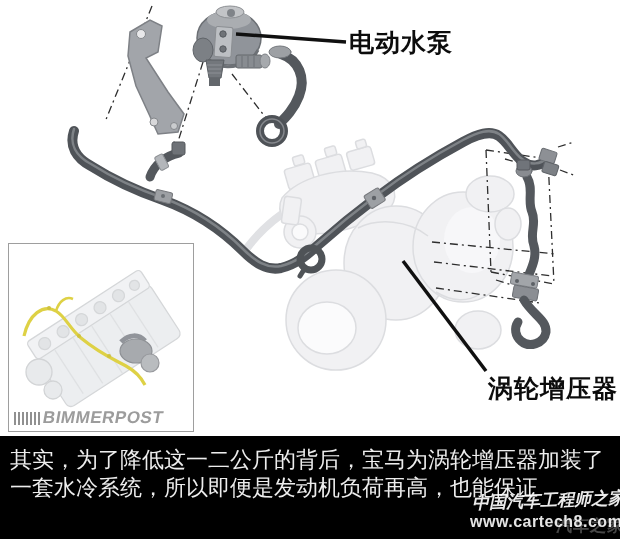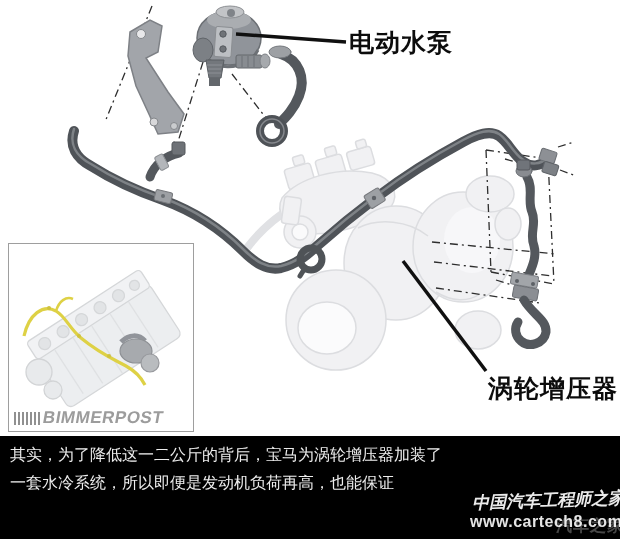--- a/index.html
+++ b/index.html
@@ -13,21 +13,21 @@
   .label-pump{left:349px;top:26px;}
   .label-turbo{left:488px;top:372px;}
   .inset{position:absolute;left:8px;top:243px;width:186px;height:189px;background:#fff;
          border:1px solid #9e9e9e;box-sizing:border-box;}
   .logo-row{position:absolute;left:5px;bottom:3px;display:flex;align-items:center;gap:3px;}
   .barcode{width:26px;height:13px;
            background:repeating-linear-gradient(90deg,#909090 0 2px,transparent 2px 4px);}
   .logo-text{font-size:17px;font-weight:700;color:#9c9c9c;transform:skewX(-10deg);
              letter-spacing:.5px;}
   .caption{position:absolute;left:0;top:436px;width:620px;height:103px;background:#000000;}
-  .cap-line{position:absolute;left:10px;color:#ededed;font-size:16px;white-space:nowrap;}
+  .cap-line{position:absolute;left:10px;color:#ededed;font-size:22px;white-space:nowrap;}
   .cap-l1{top:9px}.cap-l2{top:37px}.cap-l3{top:65px}
   .wm-name{position:absolute;left:472px;top:53px;font-family:"Liberation Serif",serif;
            font-style:italic;font-weight:700;font-size:17px;color:rgba(255,255,255,.92);
            transform:rotate(-2deg);white-space:nowrap;}
   .wm-url{position:absolute;left:470px;top:77px;font-size:16px;font-weight:700;
           color:rgba(240,240,240,.95);letter-spacing:.5px;white-space:nowrap;}
   .wm-overlay{position:absolute;left:556px;top:80px;font-size:16px;font-weight:700;
               color:rgba(255,255,255,.28);letter-spacing:1px;white-space:nowrap;}
 </style>
 </head>

